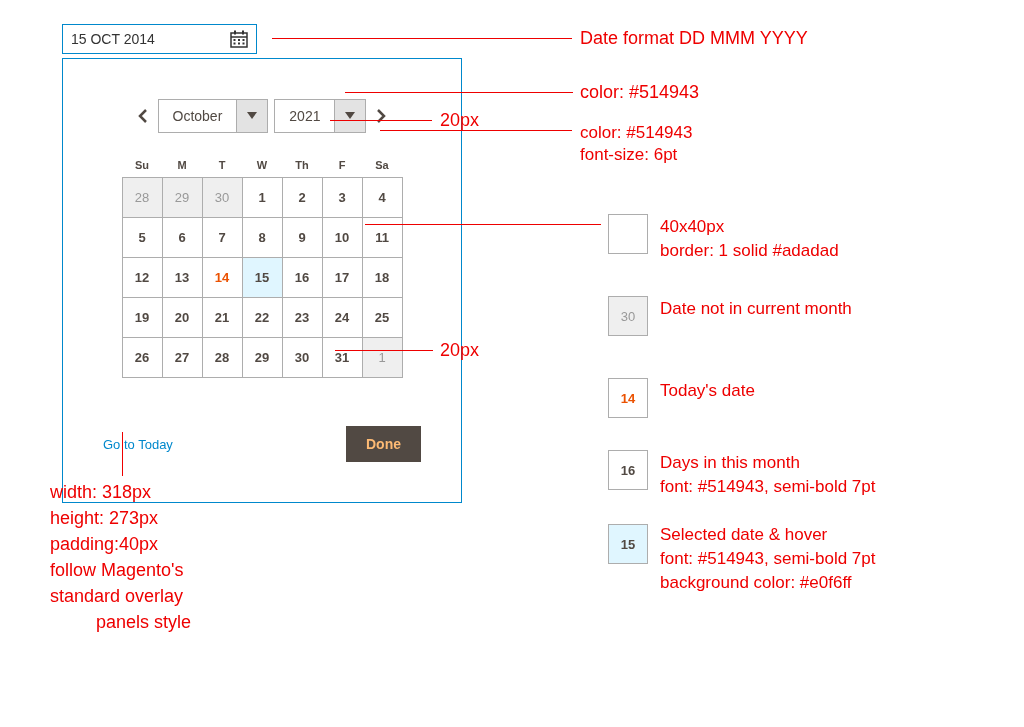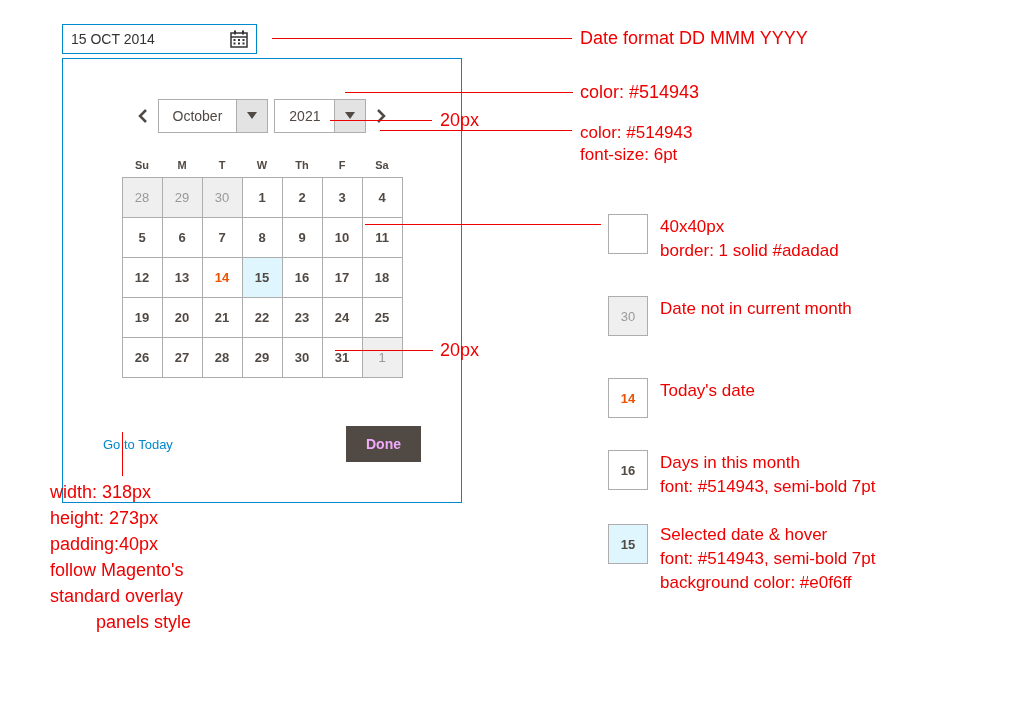--- a/index.html
+++ b/index.html
@@ -33,21 +33,21 @@
 .cell{border-right:1px solid #adadad;border-bottom:1px solid #adadad;display:flex;align-items:center;justify-content:center;font-size:13px;font-weight:600;color:#514943;background:#fff;cursor:pointer;}
 .cell.out{background:#efefef;color:#999999;font-weight:400;}
 .cell.today{color:#eb5202;font-weight:bold;}
 .cell.sel{background:#e0f6ff;}
 
 .spacer-bot{height:20px;}
 
 
 .panel-footer{display:flex;align-items:center;justify-content:space-between;margin-top:28px;}
 .today-link{color:#0088cc;font-size:13px;cursor:pointer;}
-.done-btn{background:#514943;color:#f0abfc;border:none;padding:10px 20px;font-size:14px;font-weight:600;cursor:pointer;}
+.done-btn{background:#514943;color:#fdba74;border:none;padding:10px 20px;font-size:14px;font-weight:600;cursor:pointer;}
 
 
 .ann{position:absolute;color:#ee0000;font-size:18px;line-height:1.35;white-space:nowrap;}
 .ann-sm{font-size:17px;}
 
 
 .aline{position:absolute;background:#ee0000;}
 
 
 .swatch{position:absolute;width:40px;height:40px;border:1px solid #adadad;display:flex;align-items:center;justify-content:center;font-size:13px;box-sizing:border-box;}

